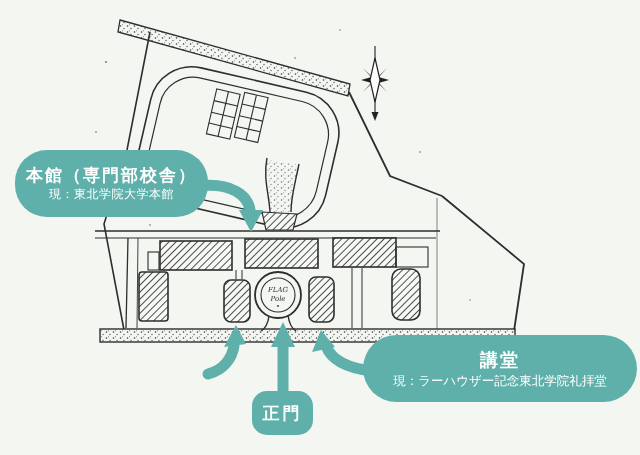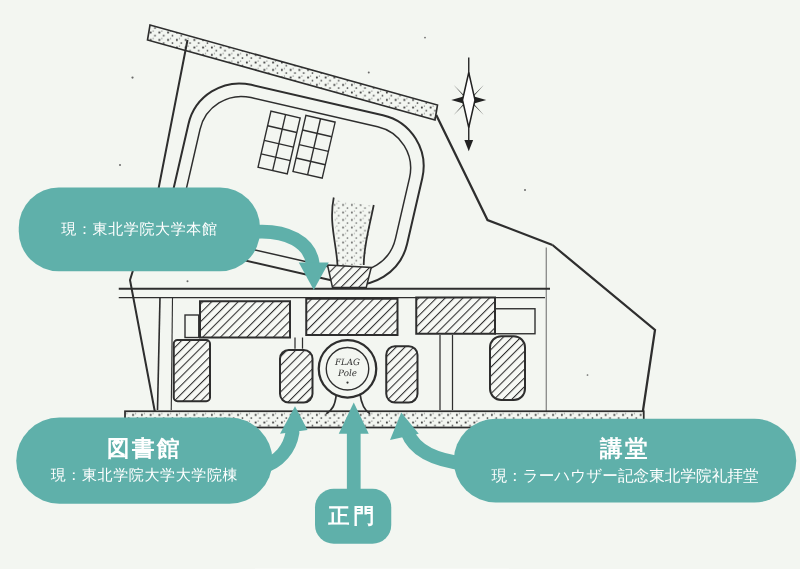--- a/index.html
+++ b/index.html
@@ -141,27 +141,24 @@
       <path d="M208,374 C224,370 232,358 234,346"></path>
       <polygon points="236,325 224,347 246,344" fill="#5fb0aa" stroke="none"></polygon>
       <line x1="283" y1="397" x2="283" y2="346"></line>
       <polygon points="283,322 271,347 295,347" fill="#5fb0aa" stroke="none"></polygon>
       <path d="M372,371 C346,368 331,359 326,346"></path>
       <polygon points="321,330 312,352 335,347" fill="#5fb0aa" stroke="none"></polygon>
     </g>
   </svg>
 
   <div class="bubble bubble-honkan">
+    <div class="title">本館（専門部校舎）</div>
     <div class="subtitle">現：東北学院大学本館</div>
   </div>
 
-  <div class="bubble bubble-tosho">
-    <div class="title">図書館</div>
-    <div class="subtitle">現：東北学院大学大学院棟</div>
-  </div>
 
   <div class="bubble bubble-seimon">
     <div class="title">正門</div>
   </div>
 
   <div class="bubble bubble-kodo">
     <div class="title">講堂</div>
     <div class="subtitle">現：ラーハウザー記念東北学院礼拝堂</div>
   </div>
 

